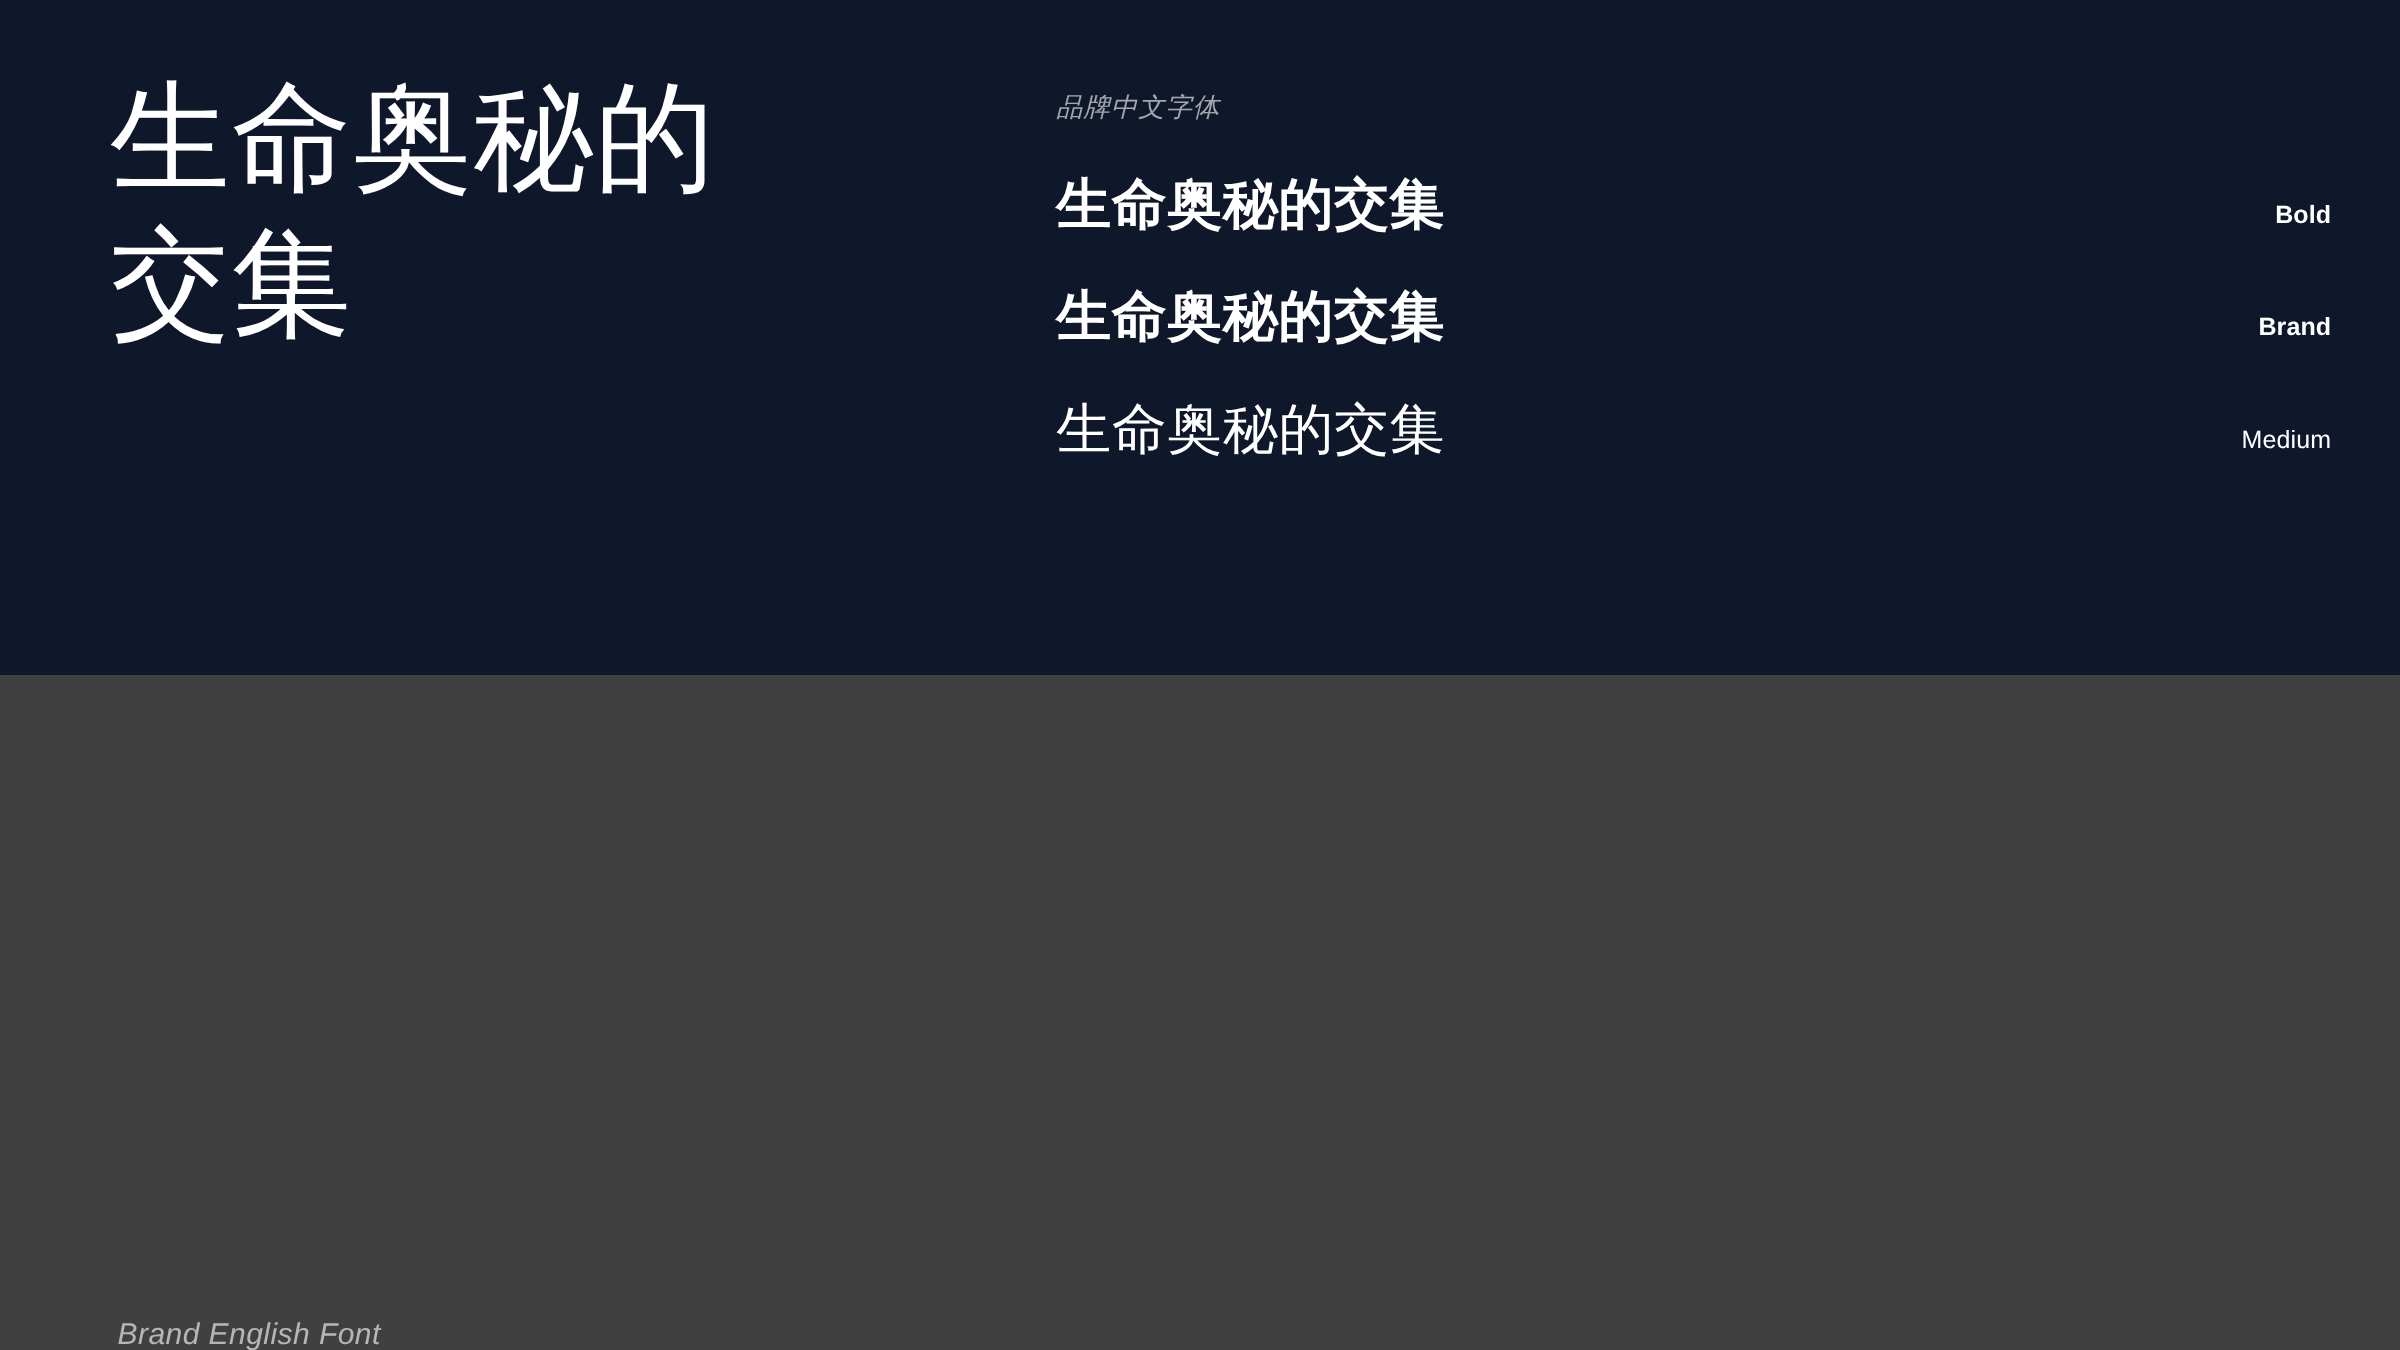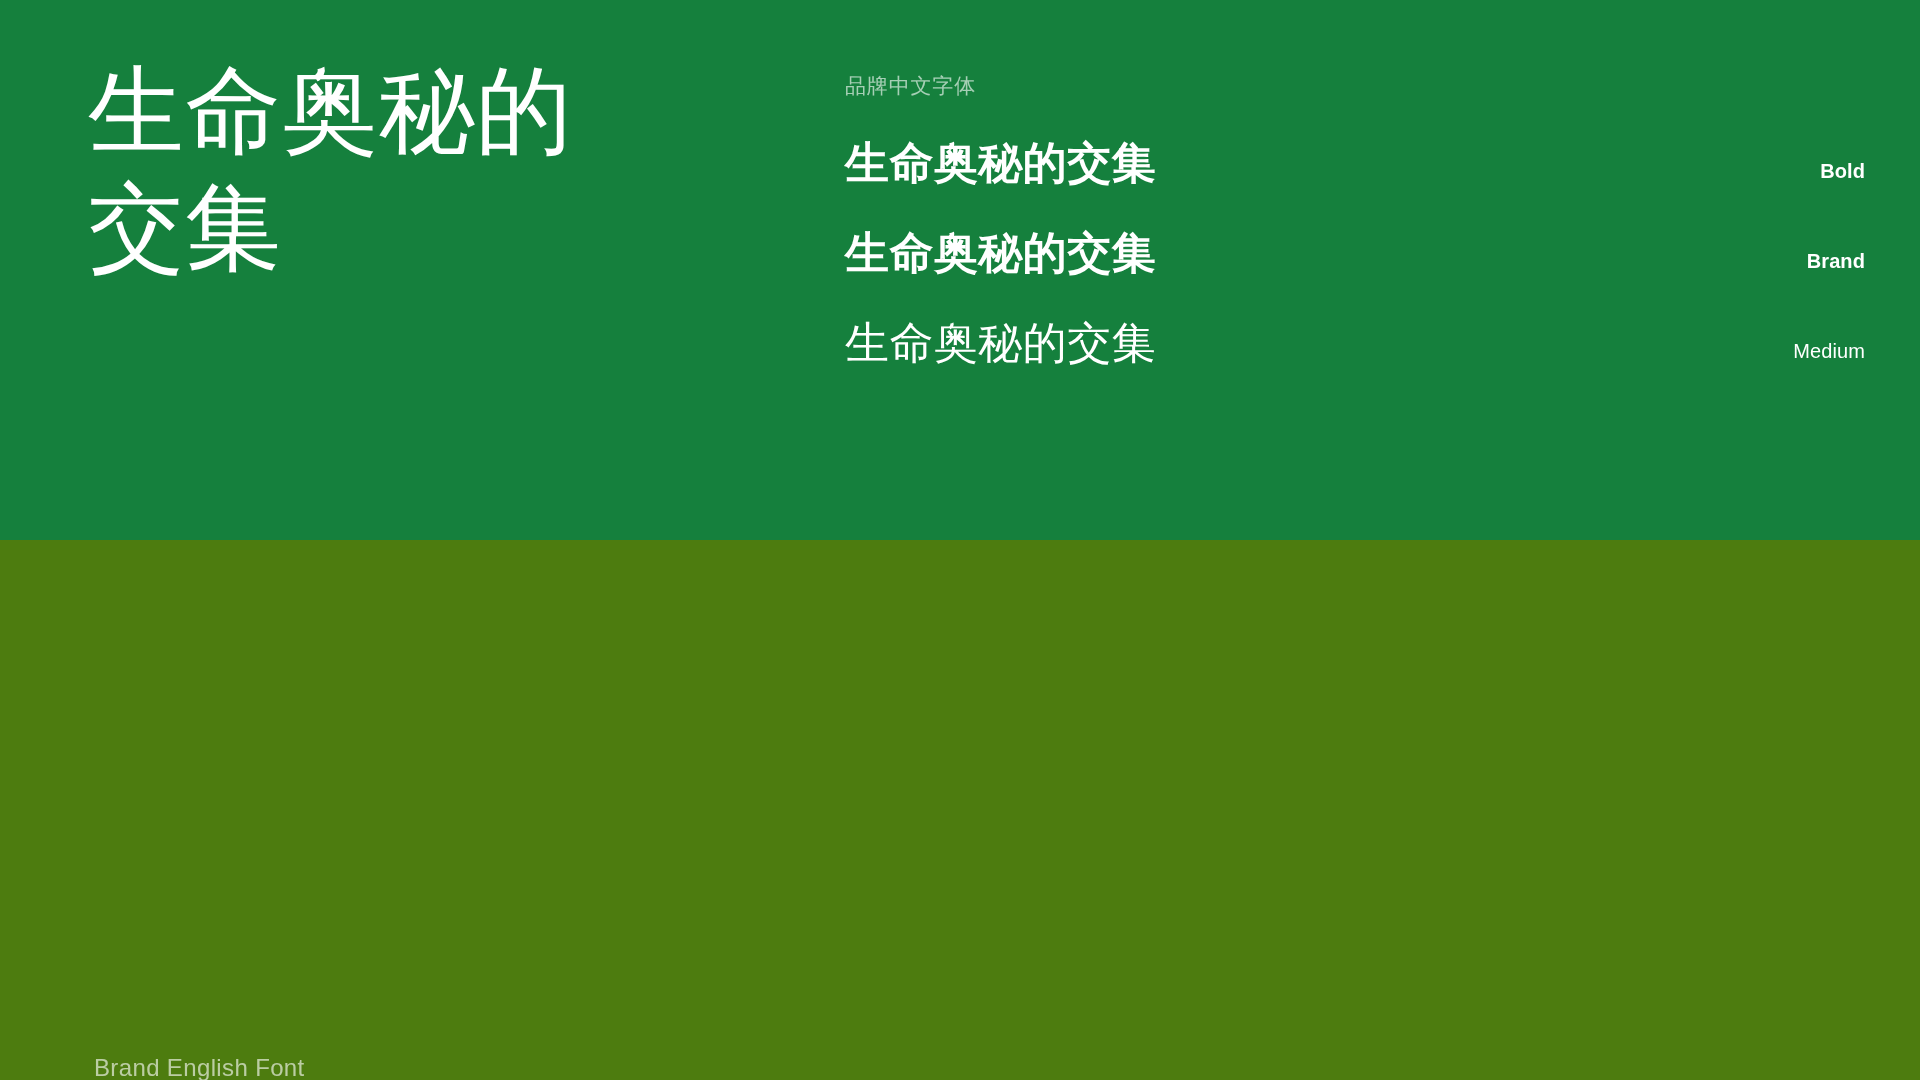--- a/index.html
+++ b/index.html
@@ -51,20 +51,21 @@
     font-stretch: normal;
     white-space: pre-line;
     -webkit-text-stroke: 0.1px rgba(255,255,255,0.05);
   }
 
   
   .section-label {
     position: absolute;
     color: rgba(255,255,255,0.62);
     font-weight: 400;
+    font-style: italic;
   }
   .label-cn {
     left: 845px;
     top: 72px;
     font-size: 21px;
     letter-spacing: 0.04em;
   }
   .label-en {
     left: 94px;
     top: 514px;
@@ -114,21 +115,21 @@
   .w-light  { font-weight: 300; }
 
   .spec-list-cn .w-light,
   .spec-list-en .w-light { font-weight: 300; }
 </style>
 </head>
 <body>
 
 <div id="page">
 
-  <section class="panel panel-cn" style="background: #15803d;">
+  <section class="panel panel-cn" style="background: #0f172a;">
 
     <div class="hero-cn" style="color: rgb(255, 255, 255);">生命奥秘的
 交集</div>
 
     <div class="section-label label-cn" style="color: rgba(255, 255, 255, 0.62);">品牌中文字体</div>
 
     <div class="spec-list spec-list-cn">
 
       <div class="spec-row">
         <span class="spec-sample w-bold" style="color: rgb(255, 255, 255);">生命奥秘的交集</span>
@@ -141,19 +142,19 @@
       </div>
 
       <div class="spec-row">
         <span class="spec-sample w-light" style="color: rgb(255, 255, 255);">生命奥秘的交集</span>
         <span class="spec-weight-name w-light" style="color: rgb(255, 255, 255);">Medium</span>
       </div>
 
     </div>
   </section>
 
-  <section class="panel panel-en" style="background: #4d7c0f;">
+  <section class="panel panel-en" style="background: #404040;">
 
     <div class="section-label label-en" style="color: rgba(255, 255, 255, 0.62);">Brand English Font</div>
 
   </section>
 
 </div>
 
 </body></html>

